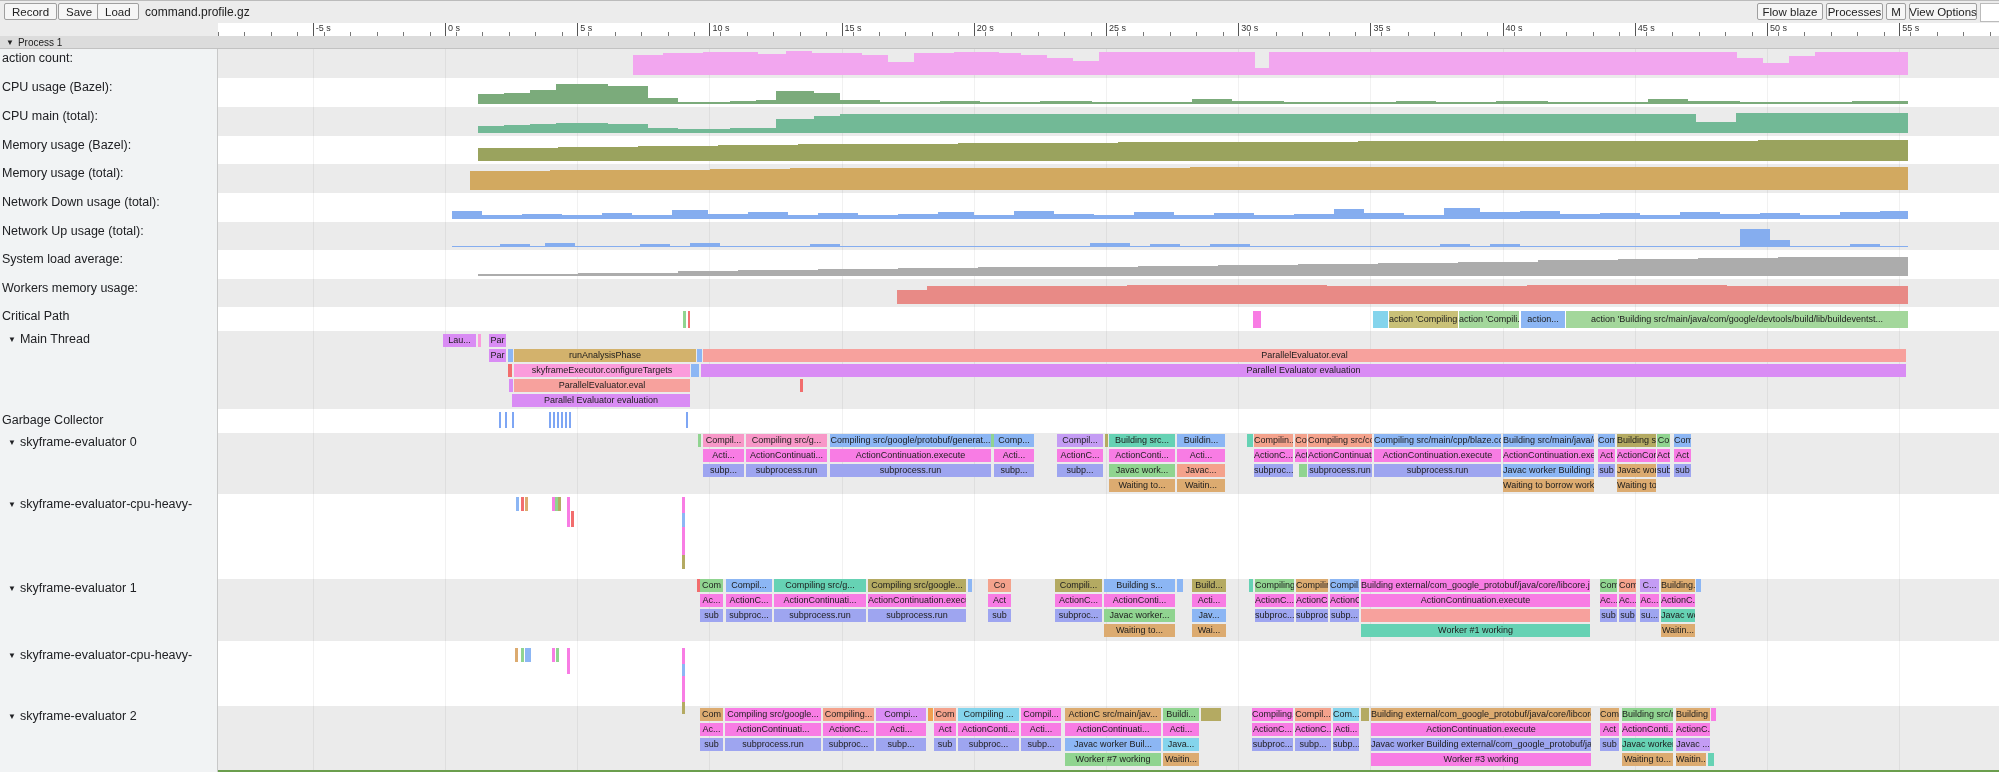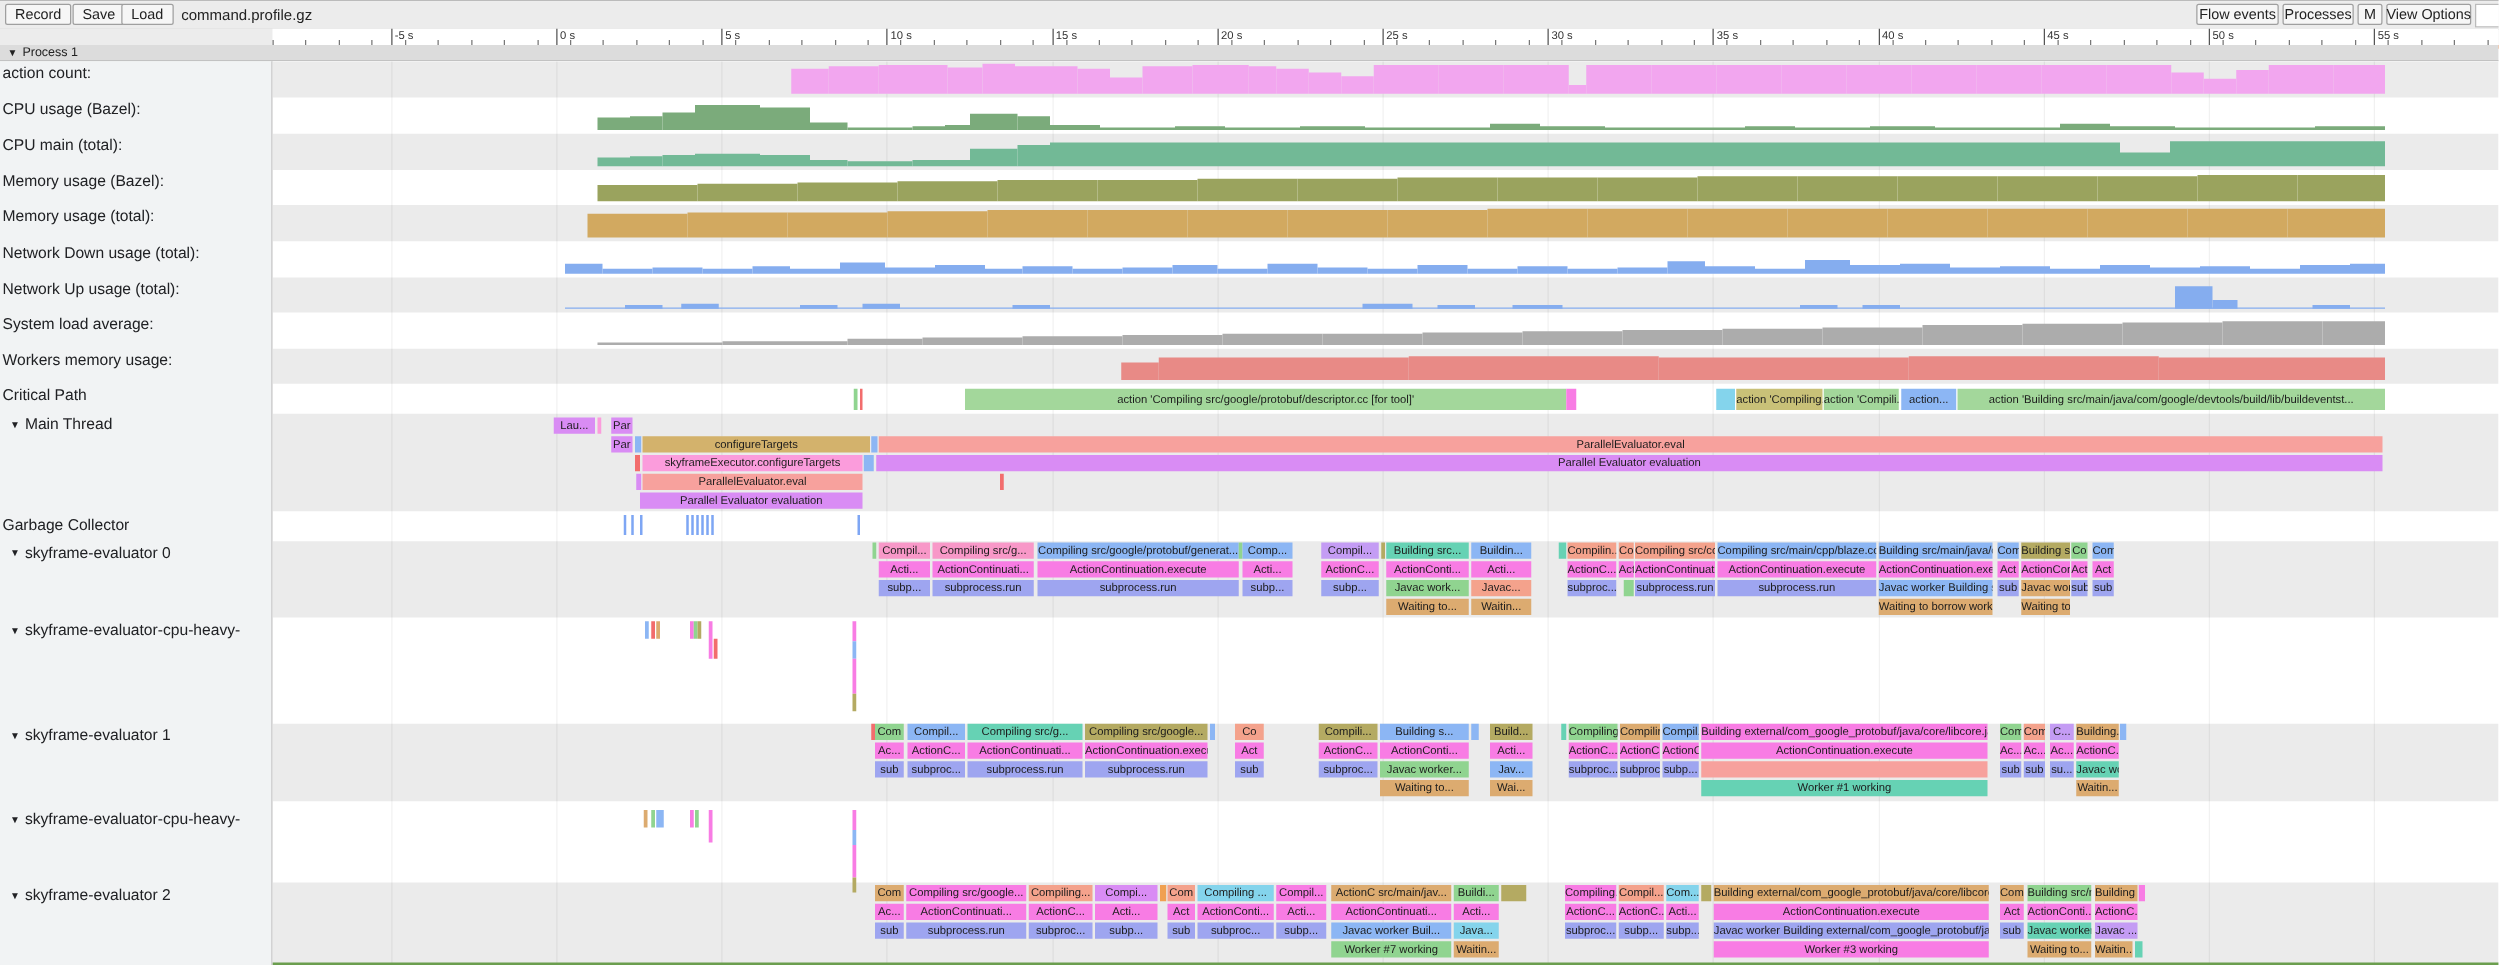--- a/index.html
+++ b/index.html
@@ -42,21 +42,21 @@
 </style>
 </head>
 <body>
 
 <div id="app">
   <div class="toolbar">
     <button class="tb-btn" style="left:4px;">Record</button>
     <button class="tb-btn" style="left:58px;">Save</button>
     <button class="tb-btn" style="left:97px;">Load</button>
     <span class="tb-file" style="left:145px;">command.profile.gz</span>
-    <button class="tb-btn" style="left:1757px;width:66px;">Flow events</button>
+    <button class="tb-btn" style="left:1757px;width:66px;">Flow blaze</button>
     <button class="tb-btn" style="left:1826px;width:57px;">Processes</button>
     <button class="tb-btn" style="left:1886px;width:20px;">M</button>
     <button class="tb-btn" style="left:1909px;width:68px;">View Options</button>
     <span class="tb-blank" style="left:1980px;width:19px;"></span>
   </div>
 
   <div class="ruler">
     <div class="ruler-inner" id="ruler-inner">
         <div class="tick-minor" style="left: 0px;"></div>
         <div class="tick-minor" style="left: 26.4px;"></div>
@@ -416,37 +416,36 @@
         <div class="chart-seg" style="left: 679px; width: 30px; bottom: 3px; height: 13.8px; background: rgb(232, 138, 134);"></div>
         <div class="chart-seg" style="left: 709px; width: 200px; bottom: 3px; height: 18.4px; background: rgb(232, 138, 134);"></div>
         <div class="chart-seg" style="left: 909px; width: 200px; bottom: 3px; height: 18.9px; background: rgb(232, 138, 134);"></div>
         <div class="chart-seg" style="left: 1109px; width: 200px; bottom: 3px; height: 18.4px; background: rgb(232, 138, 134);"></div>
         <div class="chart-seg" style="left: 1309px; width: 200px; bottom: 3px; height: 18.9px; background: rgb(232, 138, 134);"></div>
         <div class="chart-seg" style="left: 1509px; width: 181px; bottom: 3px; height: 18.4px; background: rgb(232, 138, 134);"></div>
       </div>
       <div class="span-row" style="top: 262px; height: 17px;">
         <div class="task" style="left: 465px; width: 3px; height: 17px; line-height: 17px; background: rgb(144, 212, 144);"></div>
         <div class="task" style="left: 470px; width: 2px; height: 17px; line-height: 17px; background: rgb(242, 109, 109);"></div>
-        <div class="task" style="left: 554px; width: 481px; height: 17px; line-height: 17px; background: rgb(163, 215, 155);">action 'Compiling src/google/protobuf/descriptor.cc [for tool]'</div>
         <div class="task" style="left: 1035px; width: 8px; height: 17px; line-height: 17px; background: rgb(248, 124, 228);"></div>
         <div class="task" style="left: 1155px; width: 15px; height: 17px; line-height: 17px; background: rgb(132, 212, 236);"></div>
         <div class="task" style="left: 1171px; width: 69px; height: 17px; line-height: 17px; background: rgb(201, 193, 120);">action 'Compiling...</div>
         <div class="task" style="left: 1241px; width: 60px; height: 17px; line-height: 17px; background: rgb(163, 215, 155);">action 'Compili...</div>
         <div class="task" style="left: 1303px; width: 44px; height: 17px; line-height: 17px; background: rgb(140, 182, 244);">action...</div>
         <div class="task" style="left: 1348px; width: 342px; height: 17px; line-height: 17px; background: rgb(163, 215, 155);">action 'Building src/main/java/com/google/devtools/build/lib/buildeventst...</div>
       </div>
       <div class="span-row" style="top: 285px; height: 13px;">
         <div class="task" style="left: 225px; width: 33px; height: 13px; line-height: 13px; background: rgb(217, 140, 244);">Lau...</div>
         <div class="task" style="left: 260px; width: 3px; height: 13px; line-height: 13px; background: rgb(251, 156, 220);"></div>
         <div class="task" style="left: 271px; width: 17px; height: 13px; line-height: 13px; background: rgb(217, 140, 244);">Par</div>
       </div>
       <div class="span-row" style="top: 300px; height: 13px;">
         <div class="task" style="left: 271px; width: 17px; height: 13px; line-height: 13px; background: rgb(217, 140, 244);">Par</div>
         <div class="task" style="left: 290px; width: 5px; height: 13px; line-height: 13px; background: rgb(140, 182, 244);"></div>
-        <div class="task" style="left: 296px; width: 182px; height: 13px; line-height: 13px; background: rgb(211, 178, 108);">configureTargets</div>
+        <div class="task" style="left: 296px; width: 182px; height: 13px; line-height: 13px; background: rgb(211, 178, 108);">runAnalysisPhase</div>
         <div class="task" style="left: 479px; width: 5px; height: 13px; line-height: 13px; background: rgb(140, 182, 244);"></div>
         <div class="task" style="left: 485px; width: 1203px; height: 13px; line-height: 13px; background: rgb(247, 161, 157);">ParallelEvaluator.eval</div>
       </div>
       <div class="span-row" style="top: 315px; height: 13px;">
         <div class="task" style="left: 290px; width: 4px; height: 13px; line-height: 13px; background: rgb(242, 109, 109);"></div>
         <div class="task" style="left: 296px; width: 176px; height: 13px; line-height: 13px; background: rgb(251, 156, 220);">skyframeExecutor.configureTargets</div>
         <div class="task" style="left: 473px; width: 8px; height: 13px; line-height: 13px; background: rgb(140, 182, 244);"></div>
         <div class="task" style="left: 483px; width: 1205px; height: 13px; line-height: 13px; background: rgb(217, 140, 244);">Parallel Evaluator evaluation</div>
       </div>
       <div class="span-row" style="top: 330px; height: 13px;">

